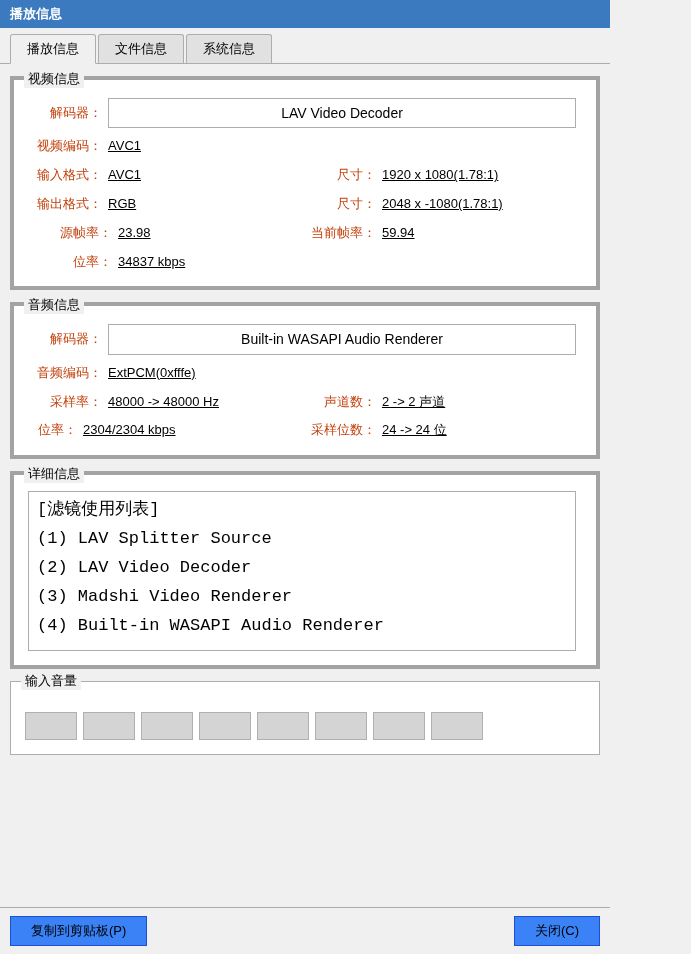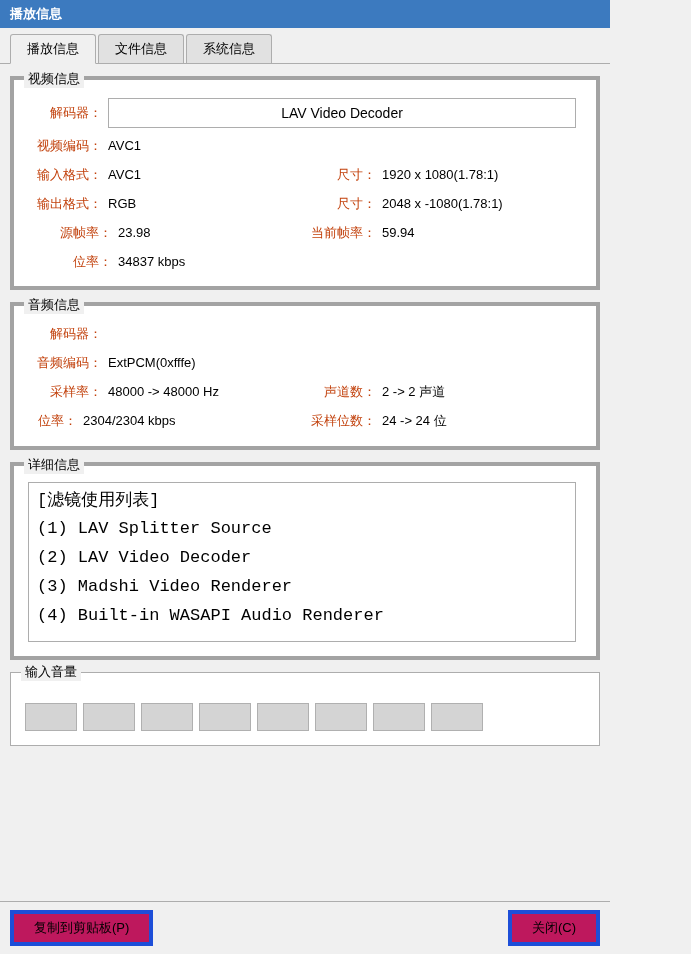--- a/index.html
+++ b/index.html
@@ -93,20 +93,21 @@
     .info-label {
       color: #c2410c;
       min-width: 80px;
       text-align: right;
       padding-right: 6px;
       flex-shrink: 0;
     }
 
     .info-value {
       color: #000;
+      text-decoration: underline;
     }
 
     .decoder-box {
       flex: 1;
       border: 1px solid #adadad;
       background: white;
       padding: 3px 8px;
       text-align: center;
       font-size: 14px;
     }
@@ -154,22 +155,22 @@
     .bottom-bar {
       display: flex;
       justify-content: space-between;
       padding: 8px 10px;
       border-top: 1px solid #adadad;
       background: #f0f0f0;
     }
 
     .btn {
       padding: 5px 20px;
-      border: 4px solid #1d4ed8;
-      background: #be185d;
+      border: 1px solid #1d4ed8;
+      background: #3b82f6;
       font-size: 13px;
       cursor: pointer;
       font-family: "Microsoft YaHei", "SimSun", sans-serif;
     }
 
     .detail-scroll-area {
       width: 100%;
       height: 160px;
       border: 1px solid #adadad;
       background: white;
@@ -252,20 +253,21 @@
         <span class="info-label" style="min-width:90px;">位率：</span>
         <span class="info-value">34837 kbps</span>
       </div>
     </div>
 
     <div class="section-box">
       <span class="section-title">音频信息</span>
 
       <div class="info-row">
         <span class="info-label">解码器：</span>
+        <div class="decoder-box">Built-in WASAPI Audio Renderer</div>
       </div>
 
       <div class="info-row">
         <span class="info-label">音频编码：</span>
         <span class="info-value">ExtPCM(0xfffe)</span>
       </div>
 
       <div class="info-row two-col">
         <div class="col-left">
           <span class="info-label">采样率：</span>

